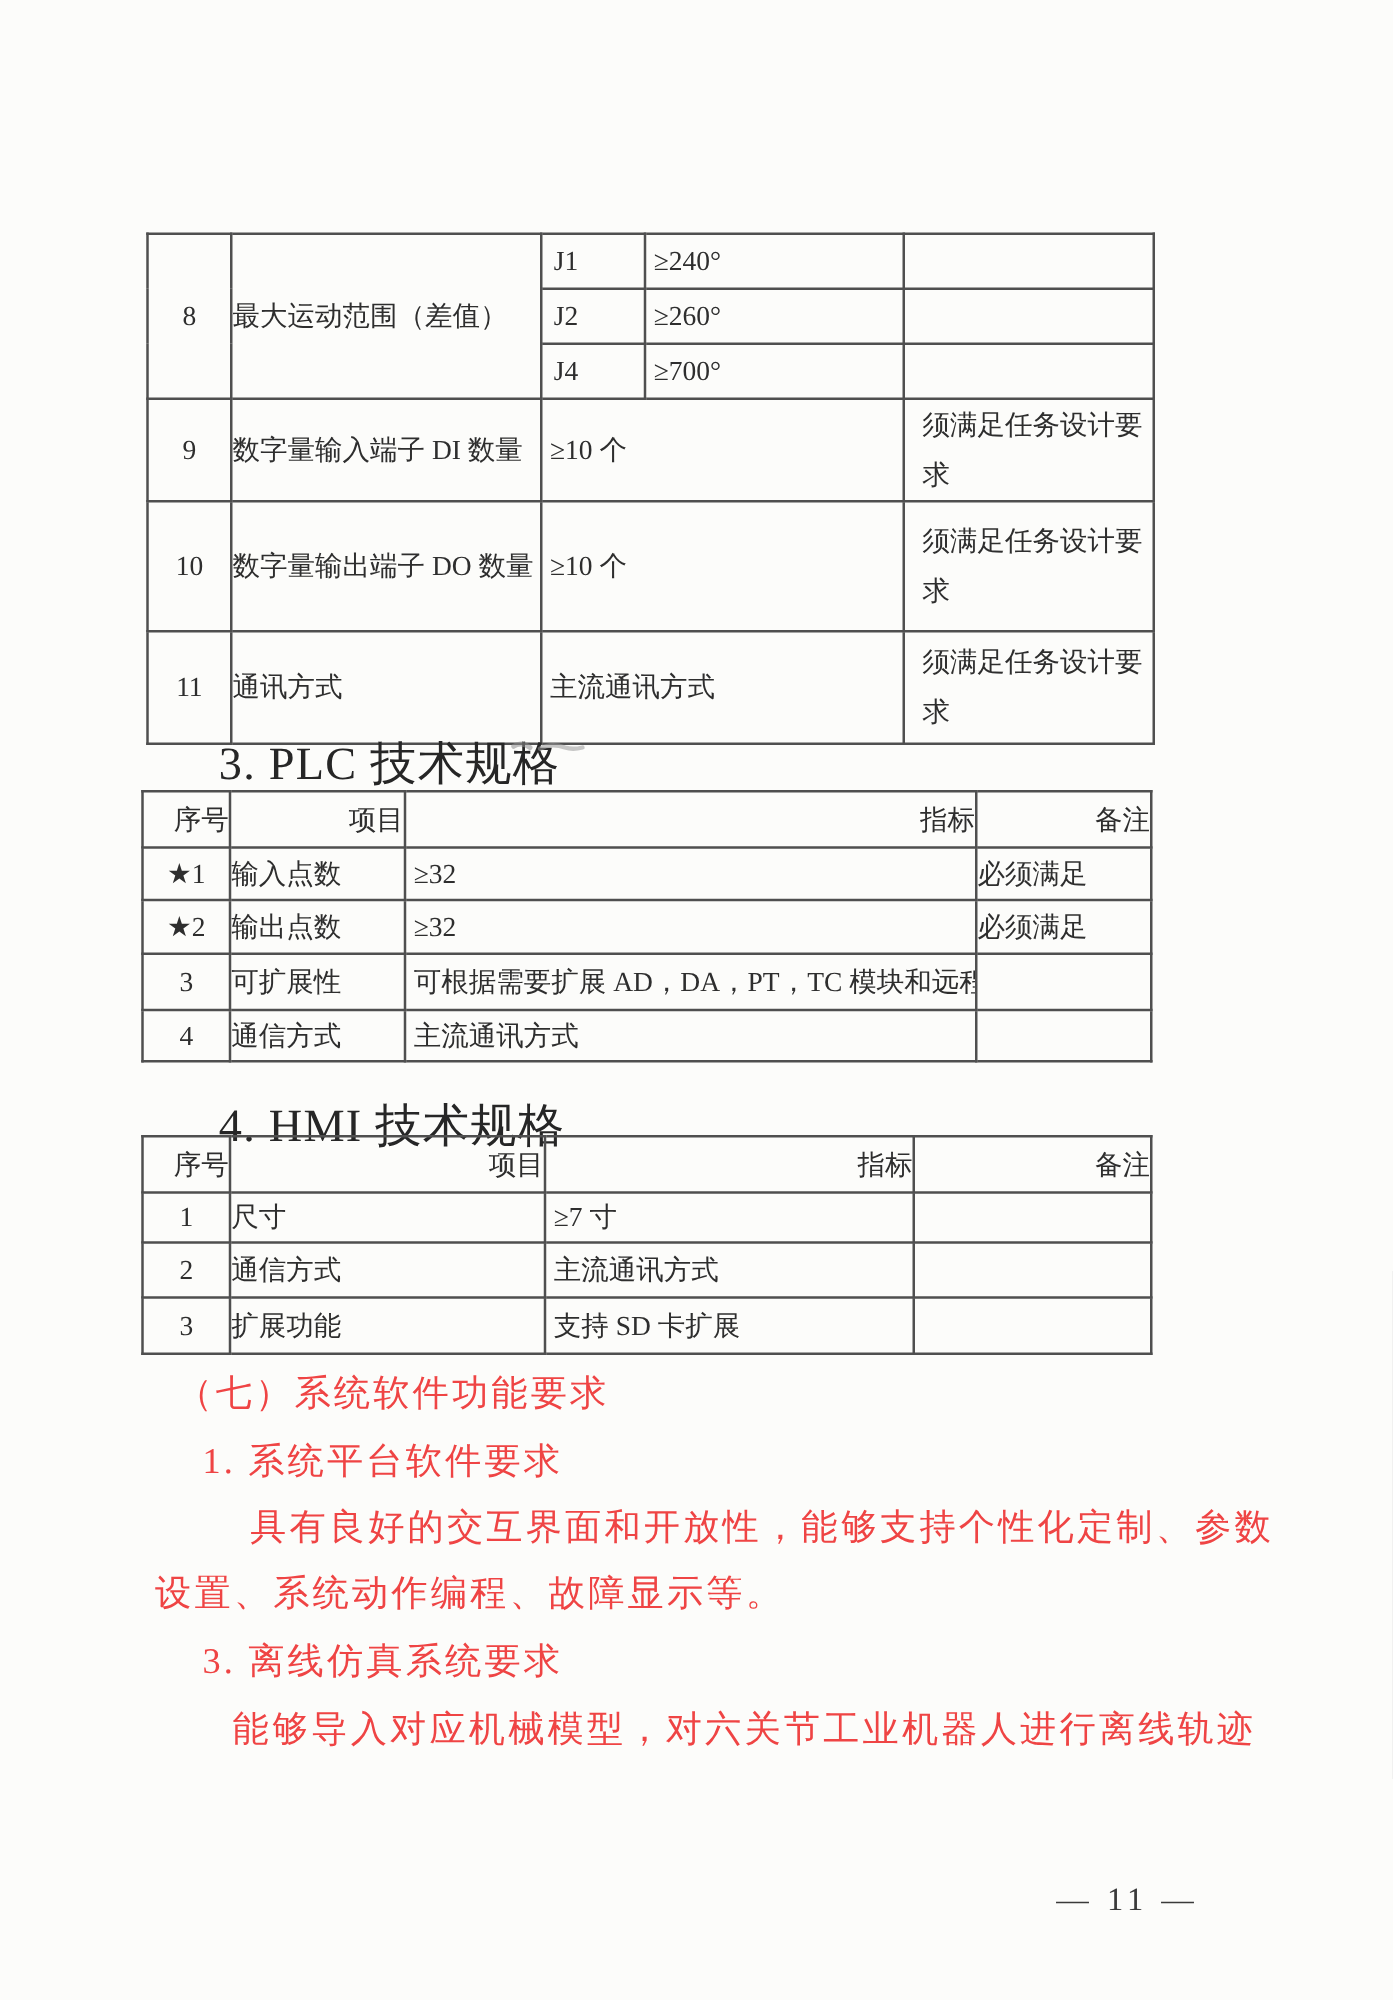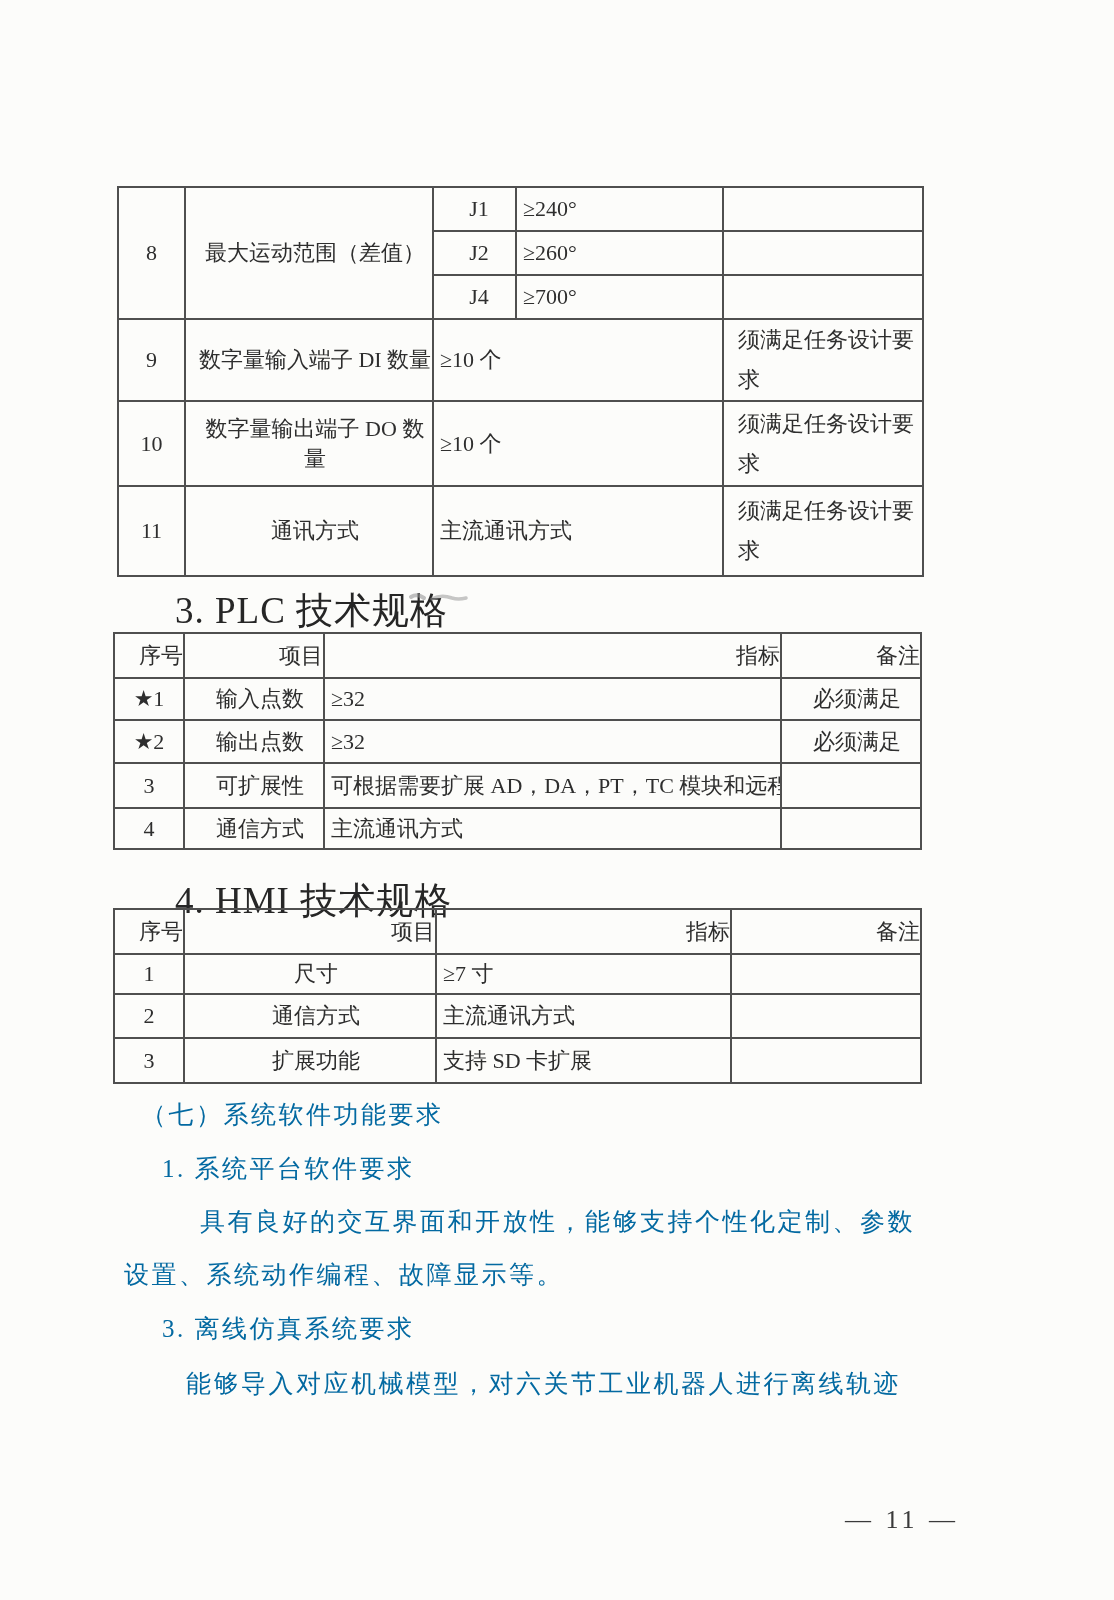--- a/index.html
+++ b/index.html
@@ -8,31 +8,31 @@
     background:#fcfcfa; color:#2b2b2b;
     font-family:"Liberation Serif","DejaVu Serif",serif;
     overflow:hidden;
   }
   table { position:absolute; border-collapse:collapse; table-layout:fixed; }
   td {
     border:2px solid #4f4f4f; font-size:22px; color:#2e2e2e;
     vertical-align:middle; padding:0; overflow:hidden;
   }
   td.cno   { text-align:center; }
-  td.citem { text-align:center; padding-left:12px; }
+  td.citem { text-align:left; }
   td.cspec { text-align:left; padding-left:6px; white-space:nowrap; }
-  td.cjoint{ text-align:center; padding-left:9px; }
+  td.cjoint{ text-align:left; padding-left:9px; }
   td.cnote { text-align:left; padding-left:14px; padding-right:4px; line-height:40px; }
   td.chead { text-align:right; }
   .h-section {
     position:absolute; font-size:37px; letter-spacing:1px; color:#262626;
     white-space:nowrap;
   }
   .bodyline {
-    position:absolute; font-size:25px; letter-spacing:2.5px; color:#0369a1;
+    position:absolute; font-size:29px; letter-spacing:2.5px; color:#ef4444;
     white-space:nowrap; line-height:36px;
   }
   .pagenum {
     position:absolute; font-size:26px; letter-spacing:4px; color:#3a3a3a;
     white-space:nowrap;
   }
   .smudge { position:absolute; opacity:0.55; }
 </style>
 </head>
 <body>
@@ -64,21 +64,21 @@
       <td class="cjoint">J4</td>
       <td class="cspec">≥700°</td>
       <td class="cnote"></td>
     </tr>
     <tr style="height:79px;">
       <td class="cno">9</td>
       <td class="citem">数字量输入端子 DI 数量</td>
       <td class="cspec" colspan="2">≥10 个</td>
       <td class="cnote">须满足任务设计要求</td>
     </tr>
-    <tr style="height:85px;">
+    <tr style="height:104px;">
       <td class="cno">10</td>
       <td class="citem">数字量输出端子 DO 数量</td>
       <td class="cspec" colspan="2">≥10 个</td>
       <td class="cnote">须满足任务设计要求</td>
     </tr>
     <tr style="height:90px;">
       <td class="cno">11</td>
       <td class="citem">通讯方式</td>
       <td class="cspec" colspan="2">主流通讯方式</td>
       <td class="cnote">须满足任务设计要求</td>

